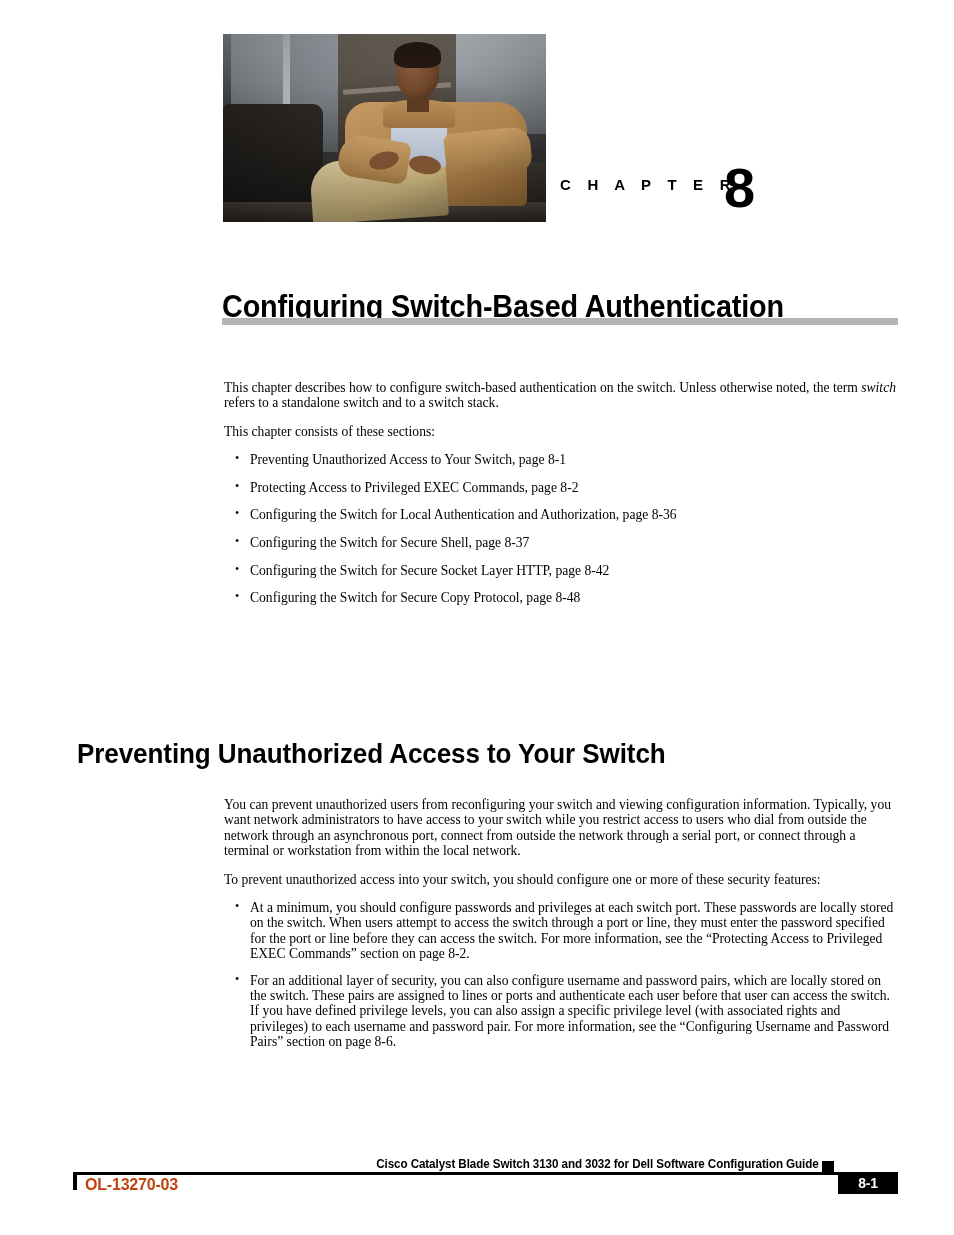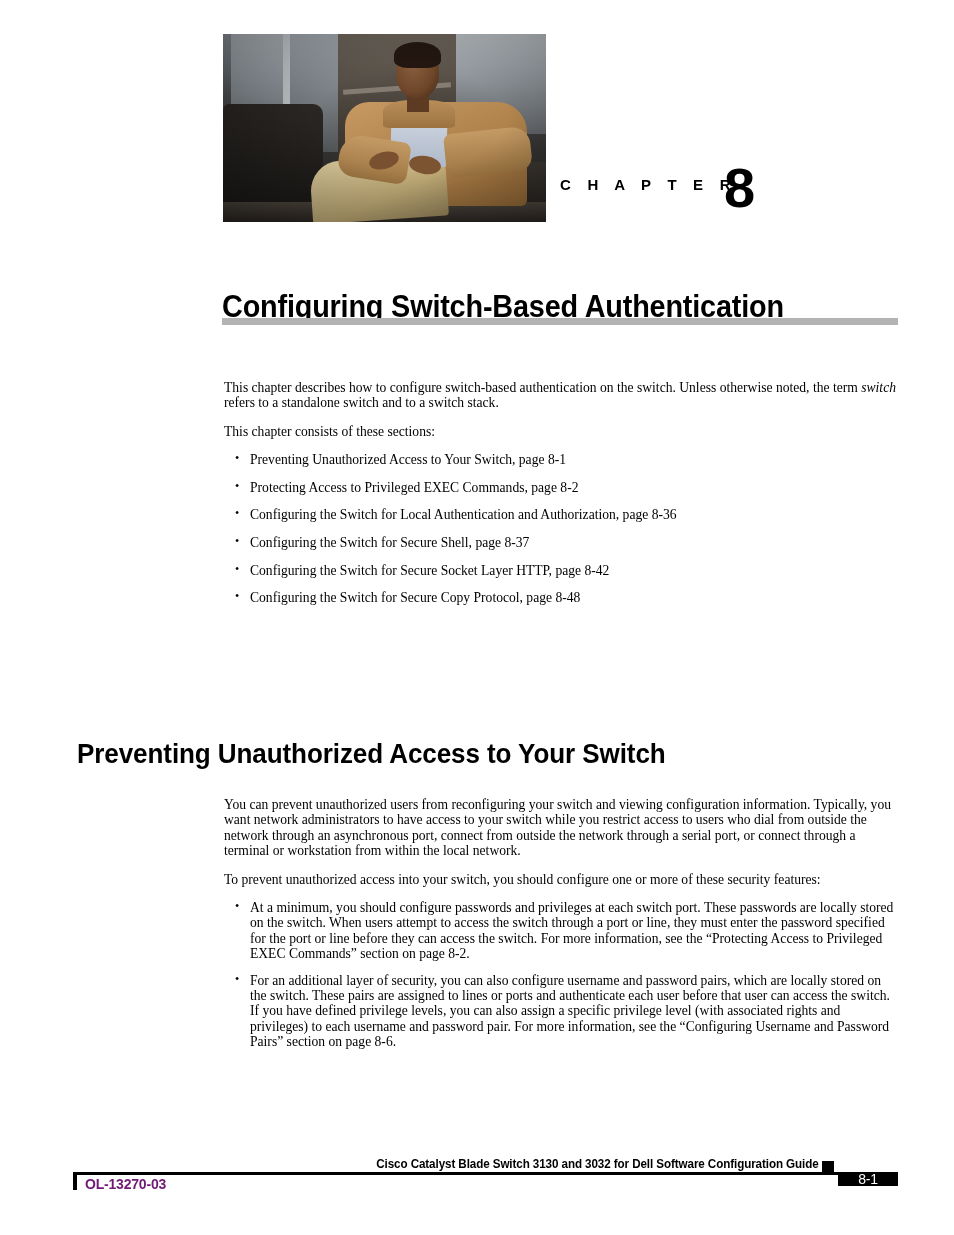--- a/index.html
+++ b/index.html
@@ -289,42 +289,42 @@
     width: 4px;
     height: 18px;
     background: #000000;
   }
   .footer-partnumber {
     position: absolute;
     left: 85px;
     top: 1176px;
     font-family: "Liberation Sans Narrow", "Liberation Sans", "DejaVu Sans", sans-serif;
     font-weight: bold;
-    font-size: 14px;
+    font-size: 16px;
     letter-spacing: -0.2px;
-    color: #701a75;
+    color: #c2410c;
   }
   .footer-square {
     position: absolute;
     left: 822px;
     top: 1161px;
     width: 12px;
     height: 14px;
     background: #000000;
   }
   .page-number-box {
     position: absolute;
     left: 838px;
     top: 1172px;
     width: 60px;
-    height: 14px;
+    height: 22px;
     background: #000000;
     color: #ffffff;
     font-family: "Liberation Sans Narrow", "Liberation Sans", "DejaVu Sans", sans-serif;
-    font-weight: normal;
+    font-weight: bold;
     font-size: 14px;
     display: flex;
     align-items: center;
     justify-content: center;
     letter-spacing: -0.2px;
   }
 </style>
 </head>
 <body>
 

